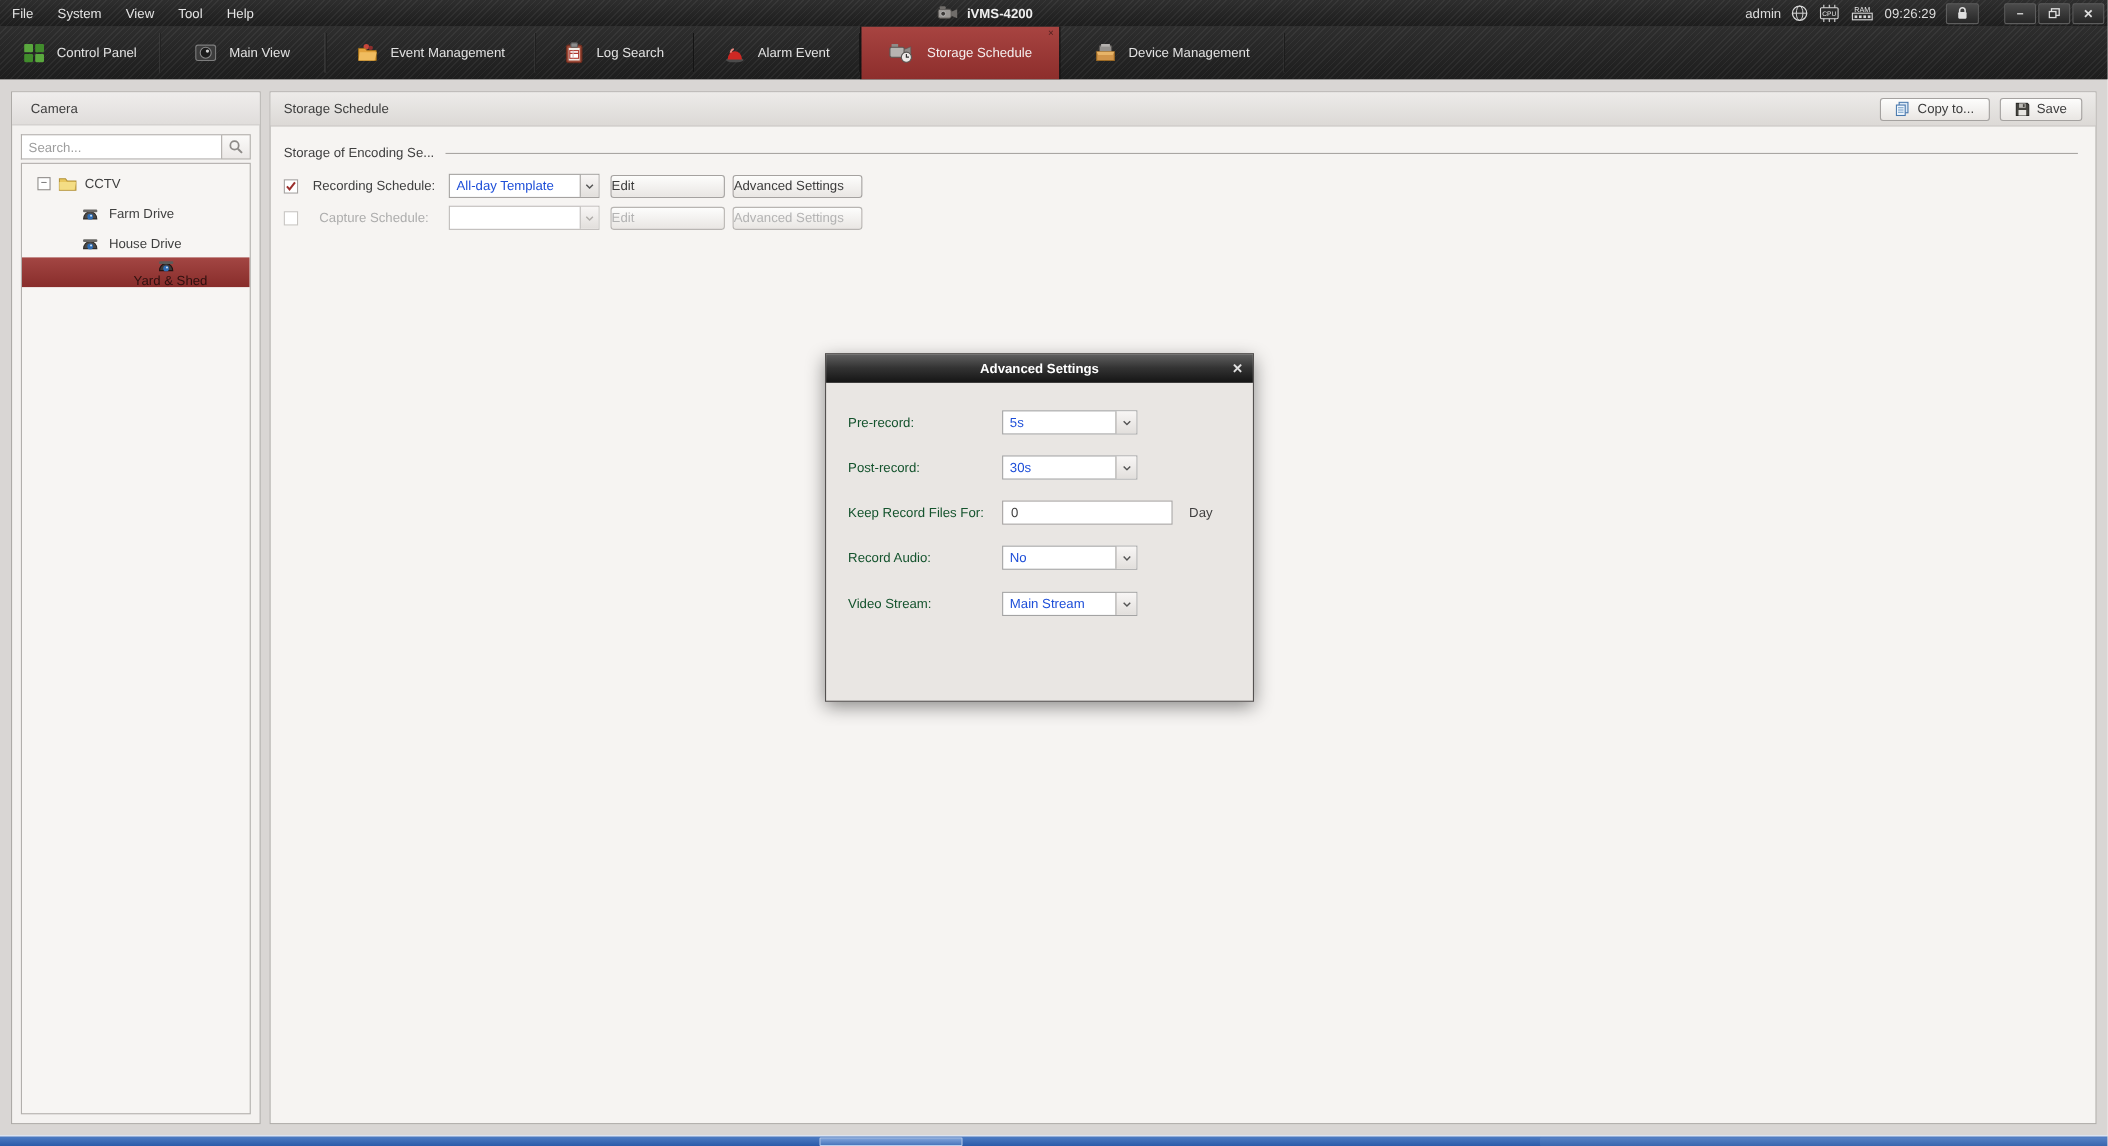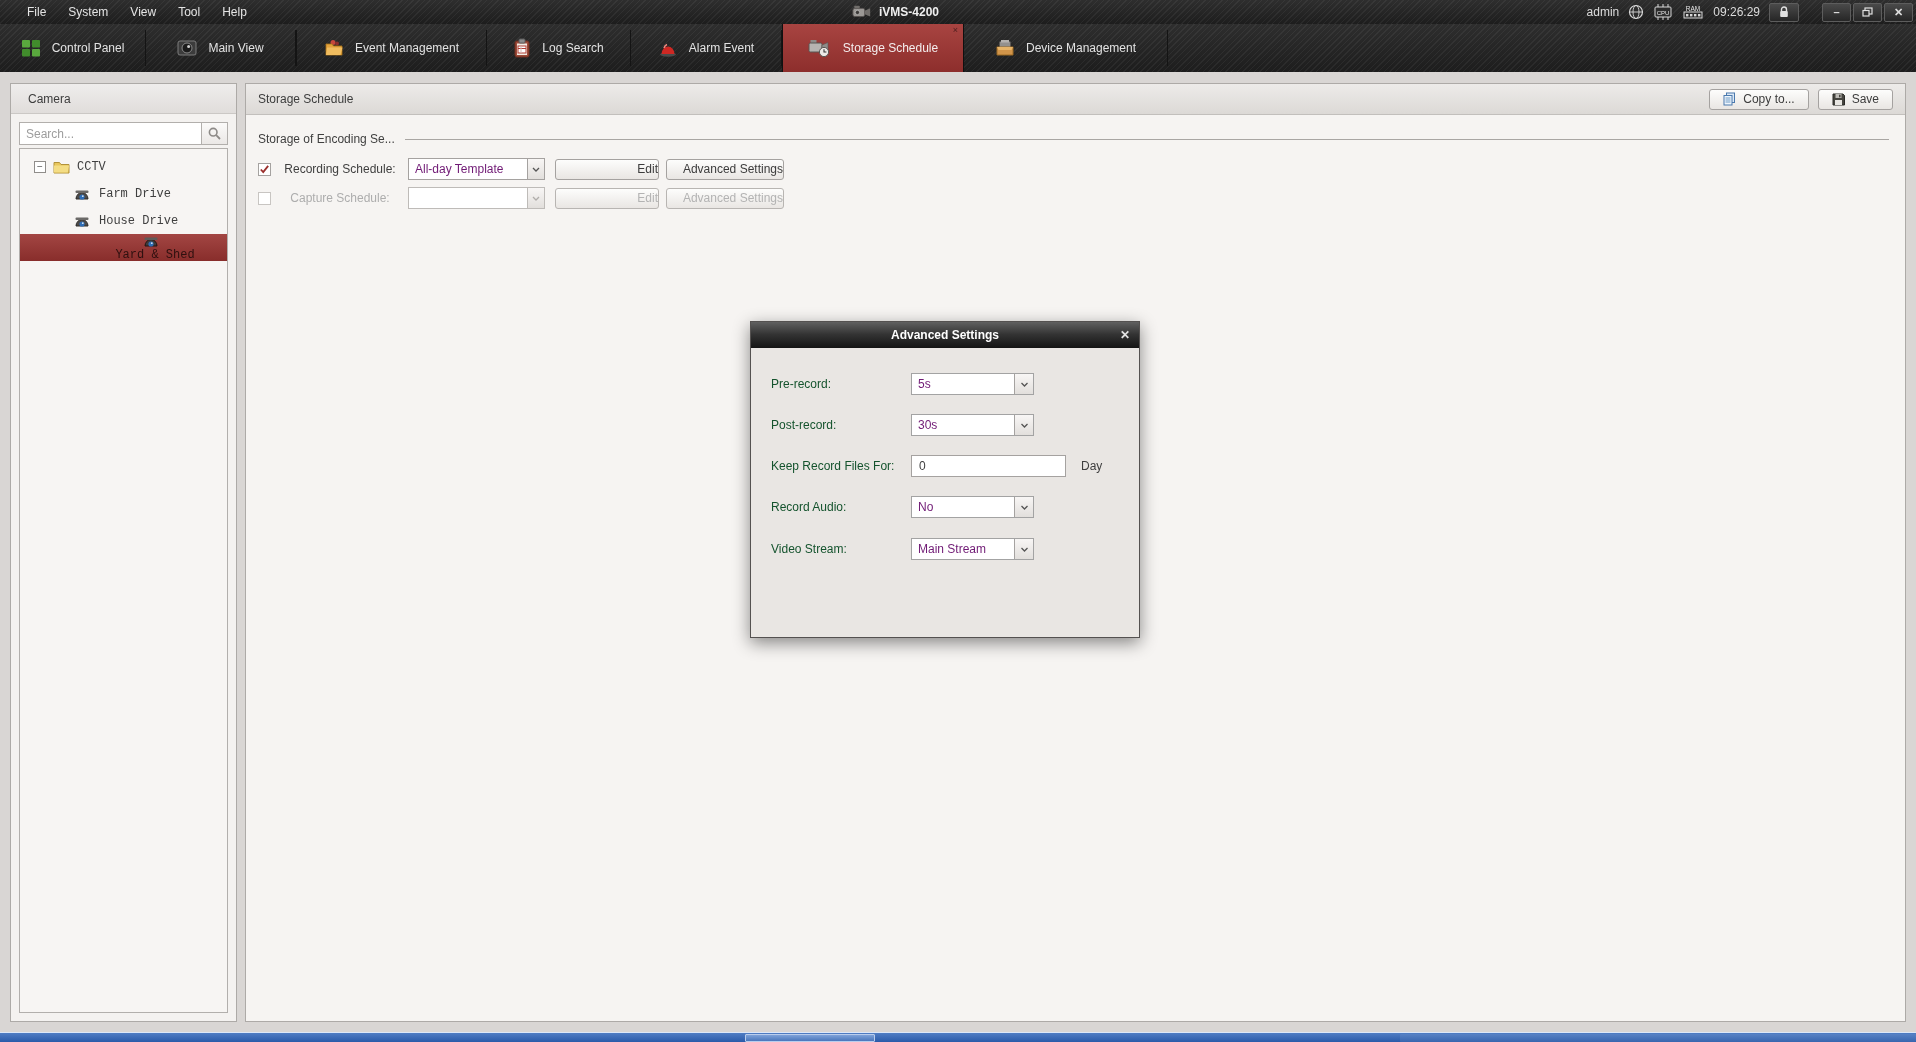--- a/index.html
+++ b/index.html
@@ -15,21 +15,21 @@
 
   
   .darkbar {
     background:#262626;
     background-image:
       repeating-linear-gradient(135deg, rgba(255,255,255,.05) 0 1px, rgba(0,0,0,0) 1px 4px),
       linear-gradient(#2e2e2e,#1d1d1d);
   }
   #menubar {
     position:absolute; left:0; top:0; width:1916px; height:24px;
-    display:flex; align-items:center; color:#e4e4e4; z-index:30;padding-left:16px;
+    display:flex; align-items:center; color:#e4e4e4; z-index:30;
   }
   .menu-item { padding:0 11px; height:24px; line-height:24px; cursor:default; }
   #app-title {
     position:absolute; left:852px; top:0; height:24px;
     display:flex; align-items:center; gap:7px; font-weight:bold; color:#efefef;text-align:center;
   }
   #menubar-right {
     position:absolute; right:3px; top:0; height:24px;
     display:flex; align-items:center; gap:9px; color:#dcdcdc;
   }
@@ -85,21 +85,21 @@
     position:absolute; left:8px; right:8px; top:64px; bottom:8px;
     border:1px solid #b2afac; background:#f7f5f3; padding-top:4px; overflow:hidden;
   }
   .tree-row { height:27px; display:flex; align-items:center; color:#3f3f3f; cursor:default; }
   .toggle {
     width:12px; height:12px; margin-left:14px; border:1px solid #908d8a; background:#fff;
     display:flex; align-items:center; justify-content:center;
     font-size:10px; line-height:10px; color:#555;
   }
   .tree-row .ico { margin-left:7px; }
-  .tree-row .lbl { margin-left:7px;font-family:Liberation Mono, monospace; }
+  .tree-row .lbl { margin-left:7px; }
   .cam-row { padding-left:54px; }
   .cam-row .lbl { margin-left:9px; }
   .cam-row.selected {
     background:linear-gradient(#a34643,#882d2b);
     color:#2e100f;
     flex-direction:column;
   }
 
   
   #main {
@@ -126,32 +126,32 @@
   .cb {
     width:13px; height:13px; margin-left:12px; border:1px solid #a5a2a0; background:#fff;
     display:flex; align-items:center; justify-content:center; cursor:pointer;
   }
   .cb.unchecked { border-color:#c8c5c2; }
   .row-label { margin-left:9px; width:120px;text-align:center; }
   .combo {
     width:137px; height:22px; margin-left:8px; border:1px solid #a5a2a0; background:#fff;
     display:flex; cursor:pointer;
   }
-  .combo-field { flex:1; padding:0 6px; line-height:20px; color:#701a75;
+  .combo-field { flex:1; padding:0 6px; line-height:20px; color:#1d4ed8;
     white-space:nowrap; overflow:hidden; }
   .combo-btn {
     width:17px; border-left:1px solid #a5a2a0;
     background:linear-gradient(#f8f6f5,#e2dfdc);
     display:flex; align-items:center; justify-content:center;
   }
   .btn {
     width:104px; height:21px; margin-left:10px;
     border:1px solid #a5a2a0; border-radius:3px;
     background:linear-gradient(#fdfdfc,#e9e6e3);
-    text-align:right; line-height:19px; color:#3c3c3c; cursor:pointer;
+    text-align:left; line-height:19px; color:#3c3c3c; cursor:pointer;
   }
   .btn.adv { width:118px; margin-left:7px; }
   .sched-row.disabled { color:#adadad; }
   .sched-row.disabled .row-label { color:#adadad; }
   .sched-row.disabled .combo { border-color:#bebbb8; }
   .sched-row.disabled .combo-btn { border-left-color:#bebbb8; }
   .sched-row.disabled .btn { color:#b3b3b3; border-color:#b8b5b2; }
 
   
   #dialog {

